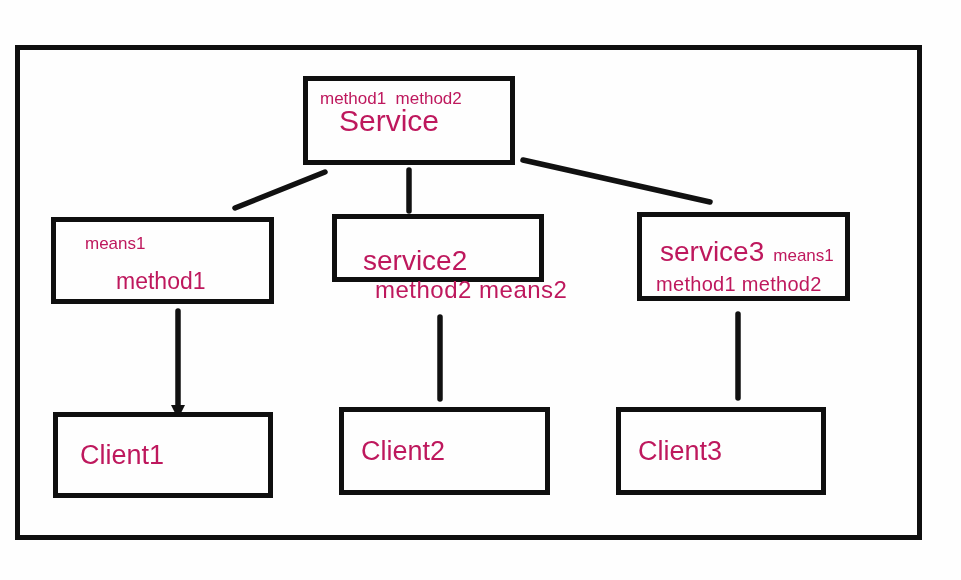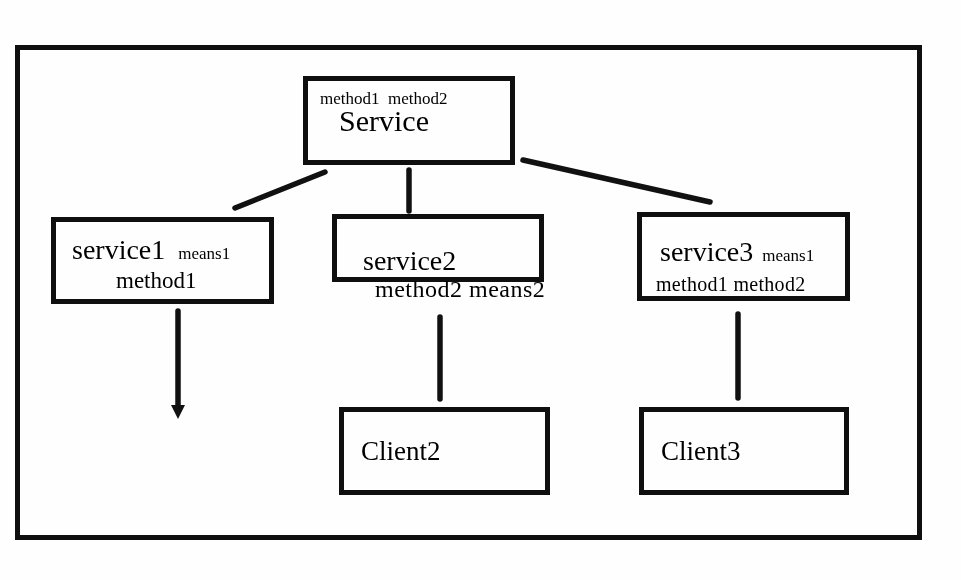--- a/index.html
+++ b/index.html
@@ -5,22 +5,22 @@
   html, body {
     margin: 0;
     padding: 0;
     background: #ffffff;
   }
   .canvas {
     position: relative;
     width: 961px;
     height: 580px;
     background: #fefefe;
-    font-family: Liberation Serif, serif;
-    color: #000000;
+    font-family: Liberation Sans, sans-serif;
+    color: #be185d;
     overflow: hidden;
   }
   .frame {
     position: absolute;
     left: 15px;
     top: 45px;
     width: 907px;
     height: 495px;
     border: 5px solid #0f0f0f;
     box-sizing: border-box;
@@ -72,21 +72,21 @@
   #service2-node .svc-row1 { left: 26px; top: 26px; }
   #service2-node .svc-row2 { left: 38px; top: 57px; font-size: 24px; letter-spacing: 0.5px; }
 
   #service3-node .svc-row1 { left: 18px; top: 19px; }
   #service3-node .svc-row1 .means { margin-left: 9px; }
   #service3-node .svc-row2 { left: 14px; top: 56px; font-size: 20px; letter-spacing: 0.3px; }
 
   
   #client1-node { left: 53px;  top: 412px; width: 220px; height: 86px; }
   #client2-node { left: 339px; top: 407px; width: 211px; height: 88px; }
-  #client3-node { left: 639px; top: 407px; width: 210px; height: 88px; }
+  #client3-node { left: 616px; top: 407px; width: 210px; height: 88px; }
   .client-label {
     position: absolute;
     top: 50%;
     transform: translateY(-50%);
     font-size: 27px;
   }
   #client1-node .client-label { left: 22px; }
   #client2-node .client-label { left: 17px; }
   #client3-node .client-label { left: 17px; }
 
@@ -124,21 +124,20 @@
     <line x1="738" y1="314" x2="738" y2="398"></line>
   </svg>
 
   <div class="node" id="root-node">
     <span class="root-methods">method1  method2</span>
     <span class="root-name">Service</span>
   </div>
 
   <div class="node" id="service1-node">
     <div class="svc-row1">
-      <span class="name">service1</span>
       <span class="means">means1</span>
     </div>
     <div class="svc-row2">method1</div>
   </div>
 
   <div class="node" id="service2-node">
     <div class="svc-row1">
       <span class="name">service2</span>
       <span class="means"></span>
     </div>
@@ -146,20 +145,23 @@
   </div>
 
   <div class="node" id="service3-node">
     <div class="svc-row1">
       <span class="name">service3</span>
       <span class="means">means1</span>
     </div>
     <div class="svc-row2">method1 method2</div>
   </div>
 
+  <div class="node" id="client1-node">
+    <span class="client-label">Client1</span>
+  </div>
   <div class="node" id="client2-node">
     <span class="client-label">Client2</span>
   </div>
   <div class="node" id="client3-node">
     <span class="client-label">Client3</span>
   </div>
 
 </div>
 
 </body></html>

